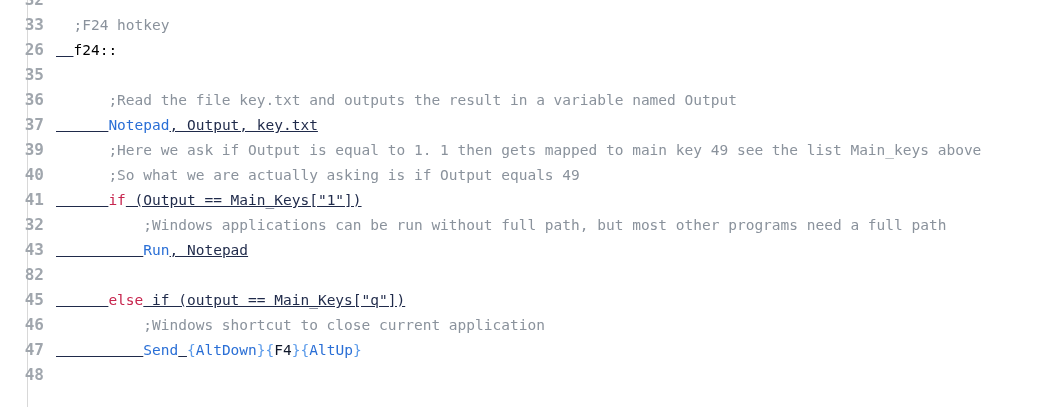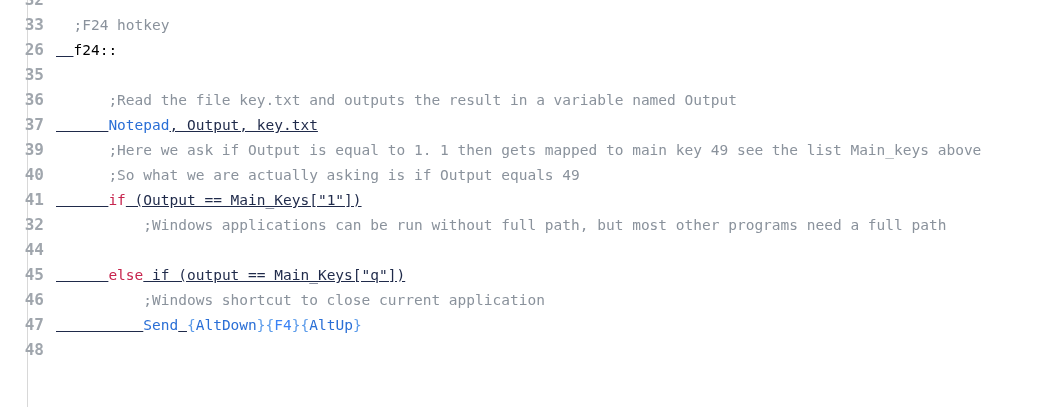--- a/index.html
+++ b/index.html
@@ -64,37 +64,38 @@
     color: #24292f;
   }
 
   
   .t-plain    { color: #1f2a4a; text-decoration: underline; }
   .t-comment  { color: #8a929c; }
   .t-keyword  { color: #c7254e; }
   .t-command  { color: #2a6fd6; }
   .t-hotkey   { color: #000000; }
   .t-brace    { color: #5b9bea; }
-  .t-keyname  { color: #3b82f6; }
+  .t-keyname  { color: #0f172a; }
 </style>
 </head>
 <body>
 
 <div id="editor">
   <div id="gutter-rule"></div>
   <div id="code-scroll">
       <div class="code-line"><span class="ln">32</span><span class="src"><span class="t-plain"></span></span></div>
       <div class="code-line"><span class="ln">33</span><span class="src"><span class="t-comment">  ;F24 hotkey</span></span></div>
       <div class="code-line"><span class="ln">26</span><span class="src"><span class="t-plain">  </span><span class="t-hotkey">f24::</span></span></div>
       <div class="code-line"><span class="ln">35</span><span class="src"><span class="t-plain"></span></span></div>
       <div class="code-line"><span class="ln">36</span><span class="src"><span class="t-comment">      ;Read the file key.txt and outputs the result in a variable named Output</span></span></div>
       <div class="code-line"><span class="ln">37</span><span class="src"><span class="t-plain">      </span><span class="t-command">Notepad</span><span class="t-plain">, Output, key.txt</span></span></div>
       <div class="code-line"><span class="ln">39</span><span class="src"><span class="t-comment">      ;Here we ask if Output is equal to 1. 1 then gets mapped to main key 49 see the list Main_keys above</span></span></div>
       <div class="code-line"><span class="ln">40</span><span class="src"><span class="t-comment">      ;So what we are actually asking is if Output equals 49</span></span></div>
       <div class="code-line"><span class="ln">41</span><span class="src"><span class="t-plain">      </span><span class="t-keyword">if</span><span class="t-plain"> (Output == Main_Keys["1"])</span></span></div>
       <div class="code-line"><span class="ln">32</span><span class="src"><span class="t-comment">          ;Windows applications can be run without full path, but most other programs need a full path</span></span></div>
-      <div class="code-line"><span class="ln">44</span><span class="src"><span class="t-plain"></span></span></div>
+      <div class="code-line"><span class="ln">43</span><span class="src"><span class="t-plain">          </span><span class="t-command">Run</span><span class="t-plain">, Notepad</span></span></div>
+      <div class="code-line"><span class="ln">82</span><span class="src"><span class="t-plain"></span></span></div>
       <div class="code-line"><span class="ln">45</span><span class="src"><span class="t-plain">      </span><span class="t-keyword">else</span><span class="t-plain"> if (output == Main_Keys["q"])</span></span></div>
       <div class="code-line"><span class="ln">46</span><span class="src"><span class="t-comment">          ;Windows shortcut to close current application</span></span></div>
       <div class="code-line"><span class="ln">47</span><span class="src"><span class="t-plain">          </span><span class="t-command">Send</span><span class="t-plain"> </span><span class="t-brace">{</span><span class="t-command">AltDown</span><span class="t-brace">}</span><span class="t-brace">{</span><span class="t-keyname">F4</span><span class="t-brace">}</span><span class="t-brace">{</span><span class="t-command">AltUp</span><span class="t-brace">}</span></span></div>
       <div class="code-line"><span class="ln">48</span><span class="src"><span class="t-plain"></span></span></div>
     </div>
 </div>
 
 </body></html>

